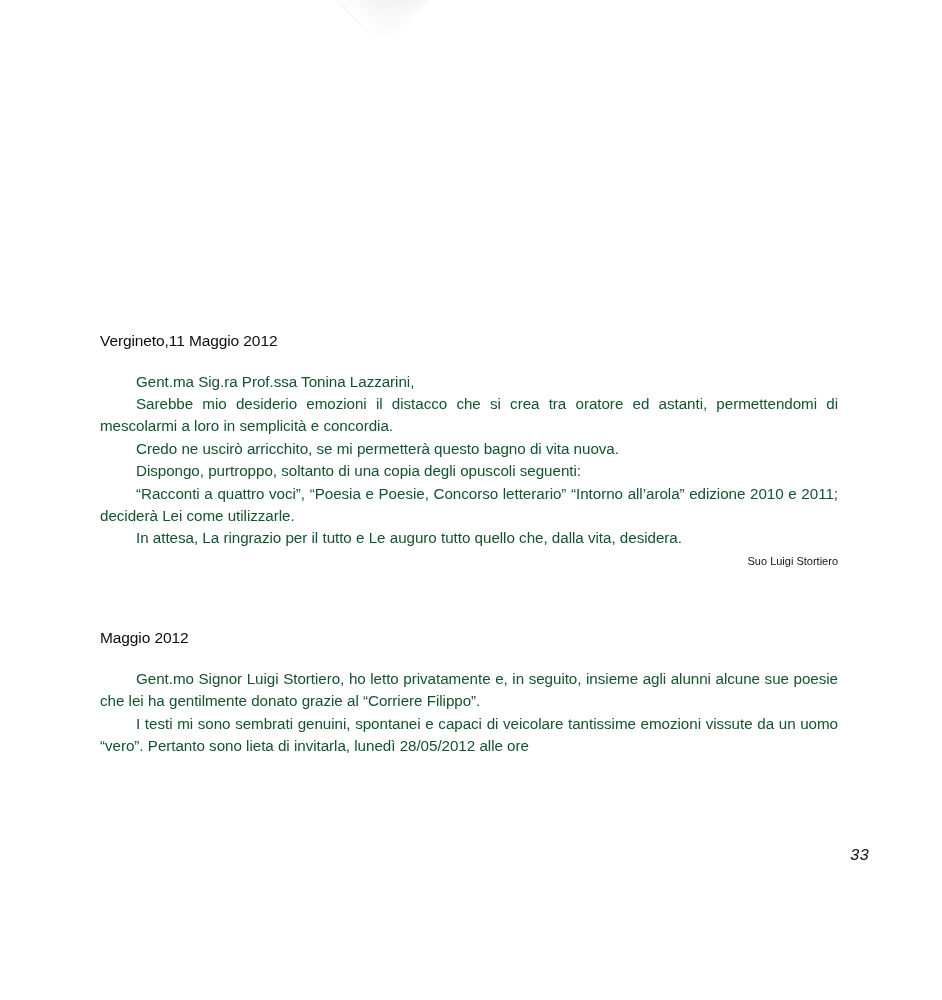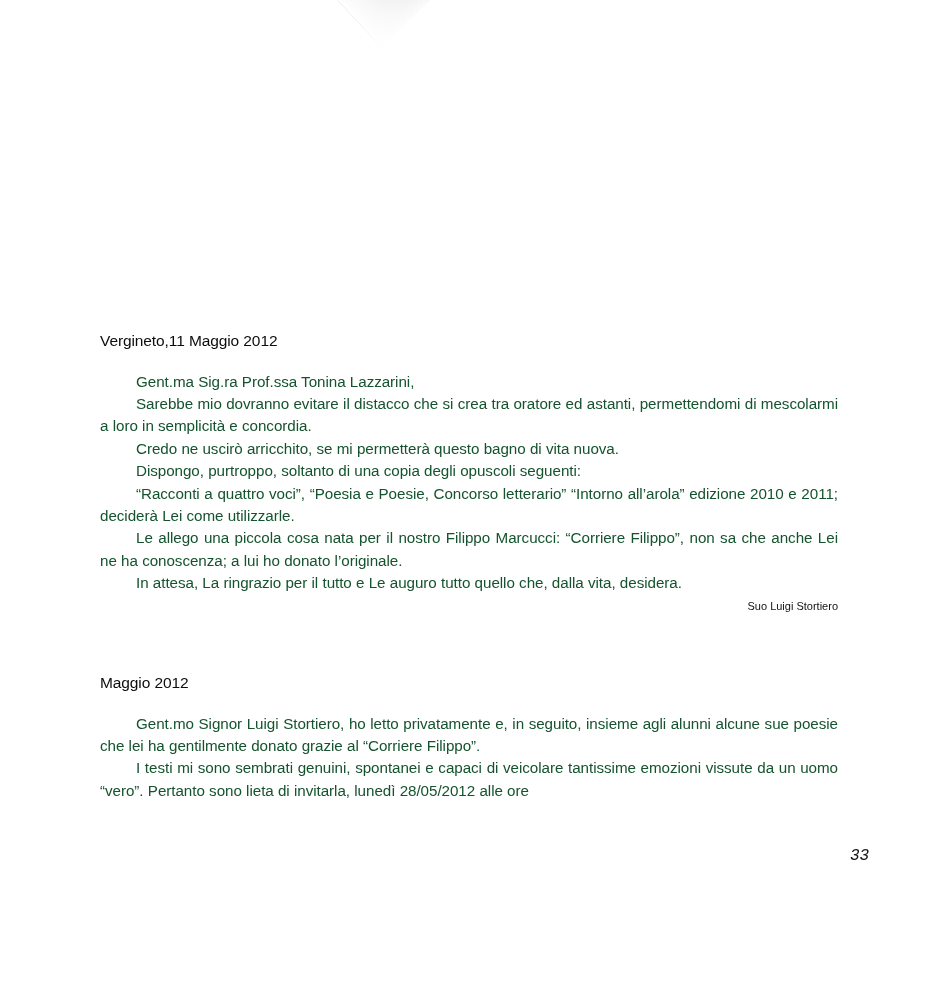--- a/index.html
+++ b/index.html
@@ -140,25 +140,24 @@
     </div>
   </div>
 </div>
 
 <div id="page-body">
 
   <div class="letter">
     <h2 class="date-heading">Vergineto,11 Maggio 2012</h2>
 
     <p class="para">Gent.ma  Sig.ra Prof.ssa Tonina Lazzarini,</p>
-    <p class="para">Sarebbe mio dovranno evitare il distacco che si crea tra oratore ed astanti, permettendomi di mescolarmi a loro in semplicità e concordia.</p>
+    <p class="para">Sarebbe mio desiderio emozioni il distacco che si crea tra oratore ed astanti, permettendomi di mescolarmi a loro in semplicità e concordia.</p>
     <p class="para">Credo ne uscirò arricchito, se mi permetterà questo bagno di vita nuova.</p>
     <p class="para">Dispongo, purtroppo, soltanto di una copia degli opuscoli seguenti:</p>
     <p class="para">“Racconti a quattro voci”, “Poesia e Poesie, Concorso letterario” “Intorno all’arola” edizione 2010 e 2011; deciderà Lei come utilizzarle.</p>
-    <p class="para">Le allego una piccola cosa nata per il nostro Filippo Marcucci: “Corriere Filippo”, non sa che anche Lei ne ha conoscenza; a lui ho donato l’originale.</p>
     <p class="para">In attesa, La ringrazio per il tutto e Le auguro tutto quello che, dalla vita, desidera.</p>
 
     <p class="signature">Suo Luigi Stortiero</p>
   </div>
 
   <div class="gap-between-letters"></div>
 
   <div class="letter">
     <h2 class="date-heading second">Maggio 2012</h2>
 

